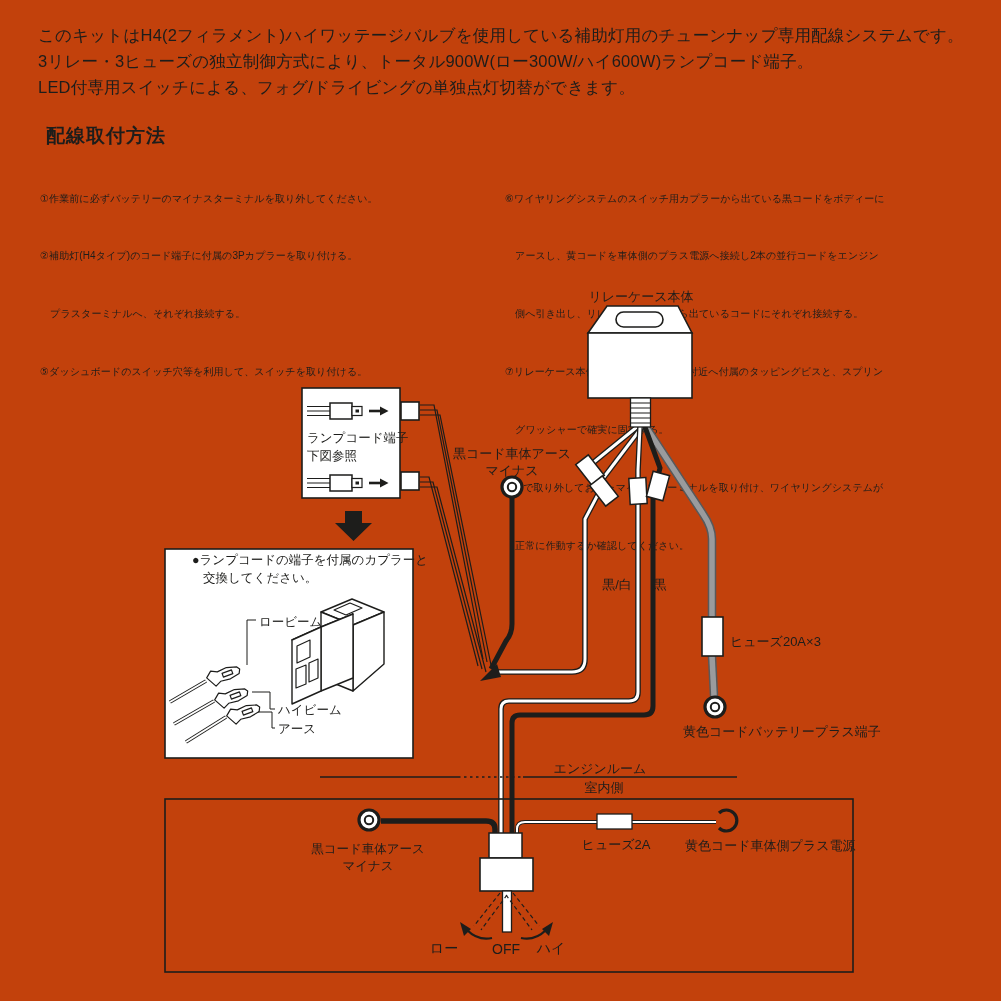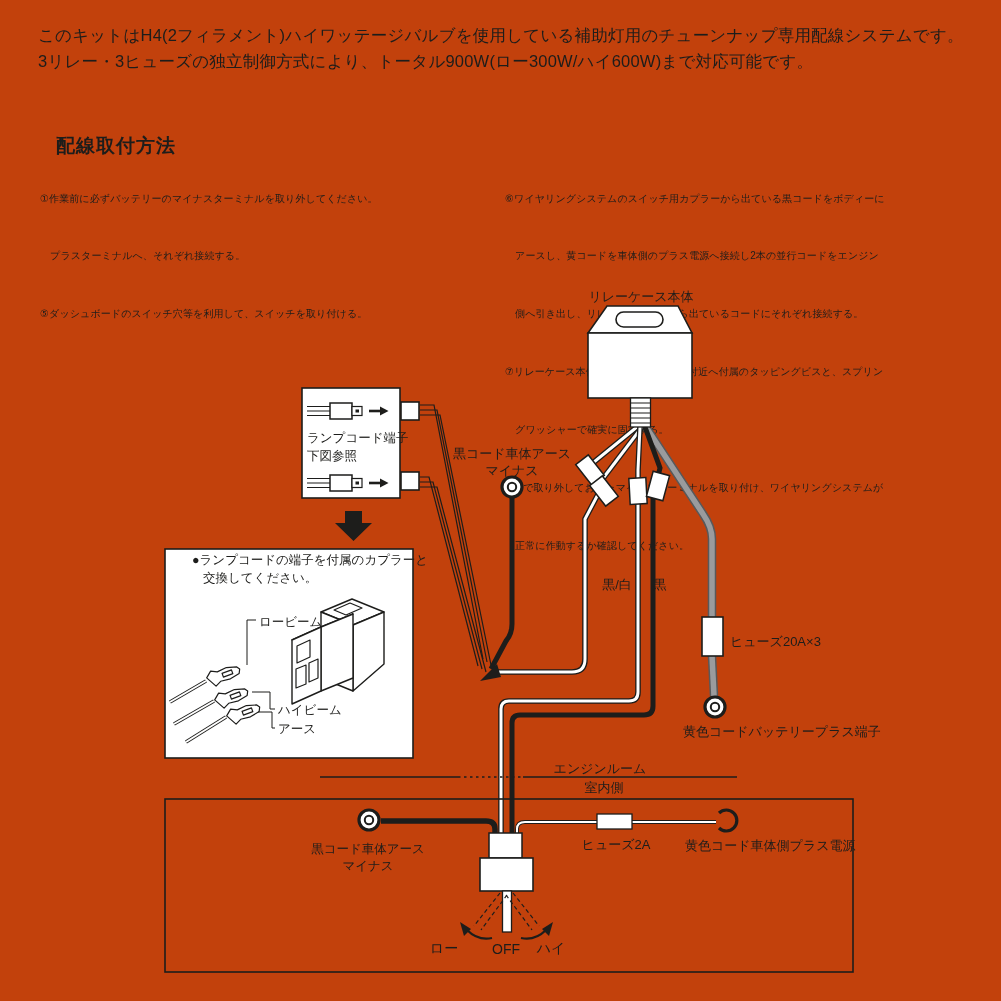--- a/index.html
+++ b/index.html
@@ -1,41 +1,43 @@
 <!DOCTYPE html>
 <html><head>
 <meta charset="utf-8">
 <style>
   html,body{margin:0;padding:0;background:#fff;}
   .page{position:relative;width:1001px;height:1001px;background:#c2410c;overflow:hidden;
         font-family:"Liberation Sans","DejaVu Sans",sans-serif;color:#1d1d1b;}
   .intro{position:absolute;left:38px;top:22px;font-size:16.5px;line-height:26px;font-weight:500;letter-spacing:0.2px;}
-  .heading{position:absolute;left:40px;top:117px;margin:16px;font-size:19px;font-weight:bold;letter-spacing:1px;}
+  .heading{position:absolute;left:40px;top:117px;margin:6px;font-size:19px;font-weight:bold;letter-spacing:1px;}
   .col{position:absolute;top:150px;font-size:10px;line-height:19.3px;letter-spacing:0.1px;white-space:pre;}
   .col.left{left:40px;}
   .col.right{left:505px;}
   .diagram-svg{position:absolute;left:0;top:0;}
   svg text{font-family:"Liberation Sans","DejaVu Sans",sans-serif;fill:#1d1d1b;font-size:13px;}
   svg text.small{font-size:12.5px;}
   svg text.sw{font-size:14px;}
 </style>
 </head>
 <body>
 
 <div class="page">
 
   <div class="intro">
     <div>このキットはH4(2フィラメント)ハイワッテージバルブを使用している補助灯用のチューンナップ専用配線システムです。</div>
-    <div>3リレー・3ヒューズの独立制御方式により、トータル900W(ロー300W/ハイ600W)まで対応可能です。</div>
+    <div>3リレー・3ヒューズの独立制御方式により、トータル900W(ロー300W/ハイ600W)ランプコード端子。</div>
+    <div>LED付専用スイッチによる、フォグ/ドライビングの単独点灯切替ができます。</div>
   </div>
 
   <h1 class="heading">配線取付方法</h1>
 
   <div class="col left">
     <div>①作業前に必ずバッテリーのマイナスターミナルを取り外してください。</div>
+    <div>②補助灯(H4タイプ)のコード端子に付属の3Pカプラーを取り付ける。</div>
     <div>　プラスターミナルへ、それぞれ接続する。</div>
     <div>⑤ダッシュボードのスイッチ穴等を利用して、スイッチを取り付ける。</div>
   </div>
 
   <div class="col right">
     <div>⑥ワイヤリングシステムのスイッチ用カプラーから出ている黒コードをボディーに</div>
     <div>　アースし、黄コードを車体側のプラス電源へ接続し2本の並行コードをエンジン</div>
     <div>　側へ引き出し、リレーケース本体から出ているコードにそれぞれ接続する。</div>
     <div>⑦リレーケース本体を車体のバッテリー付近へ付属のタッピングビスと、スプリン</div>
     <div>　グワッシャーで確実に固定する。</div>

